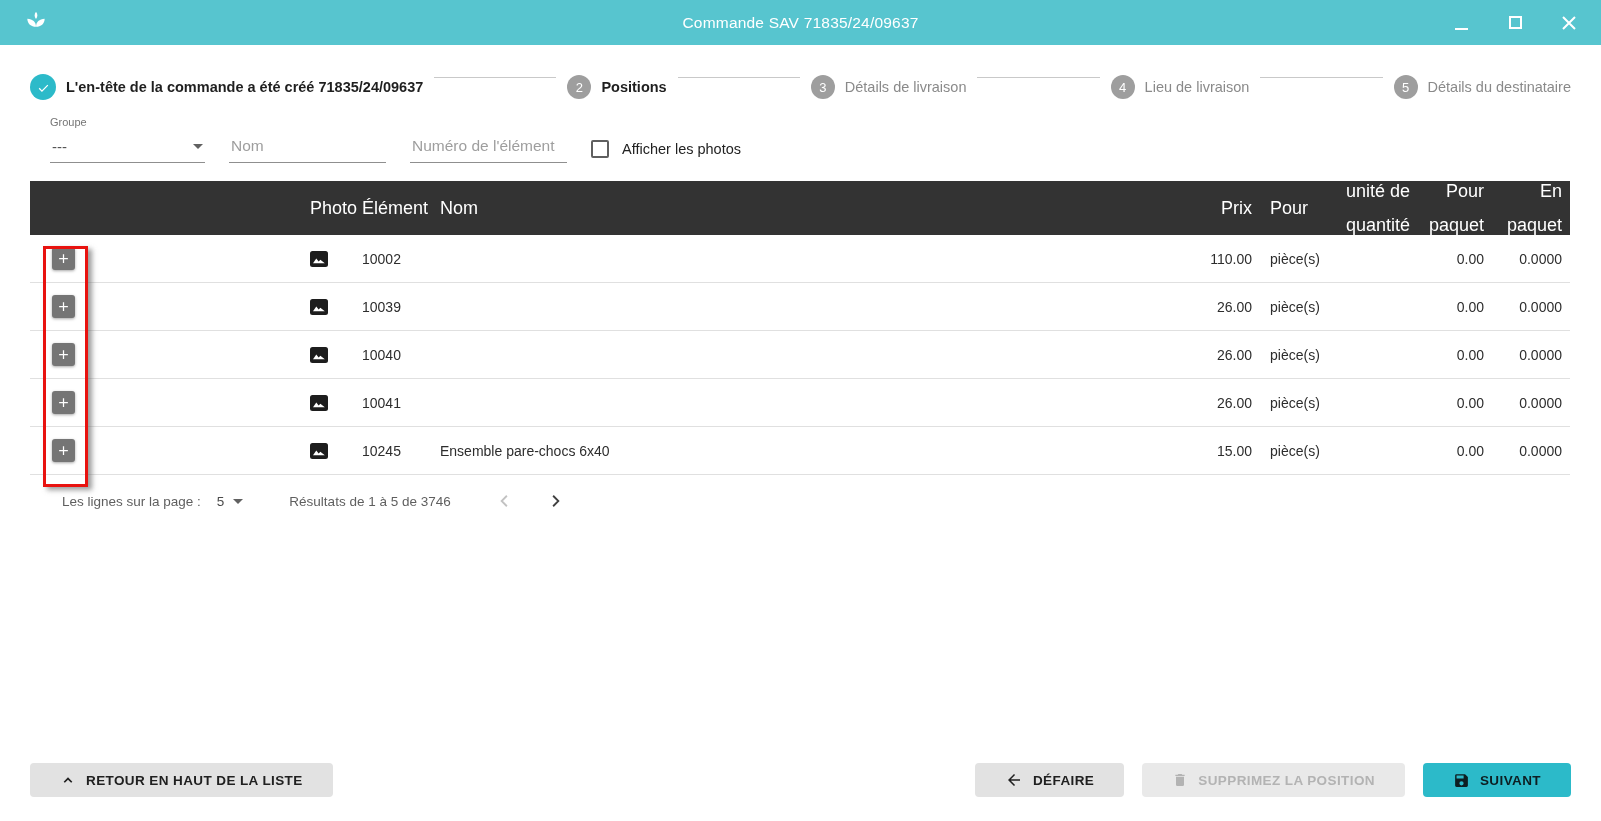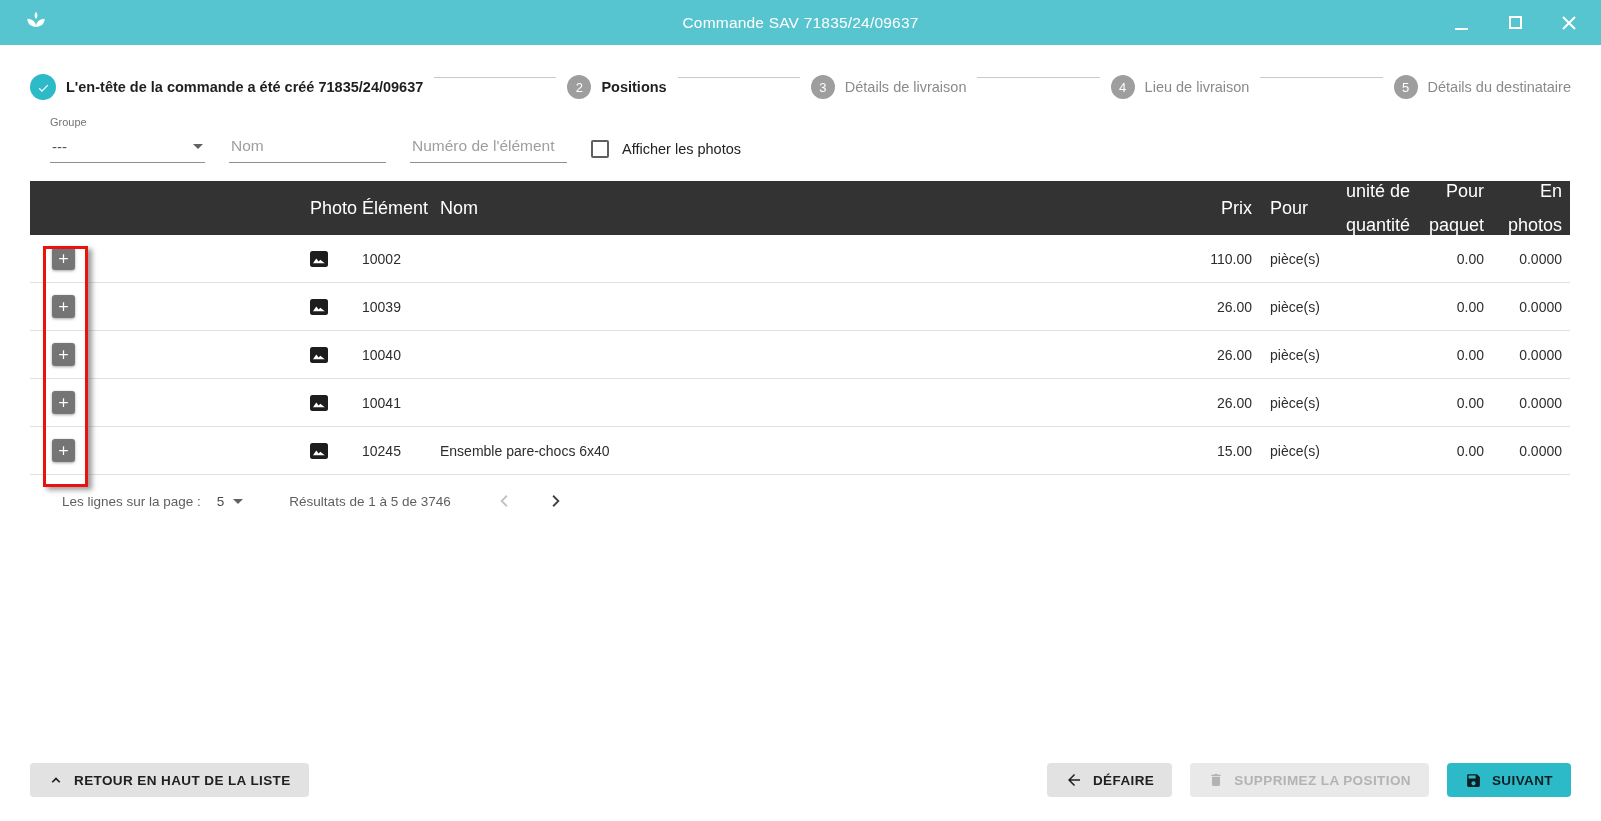--- a/index.html
+++ b/index.html
@@ -126,21 +126,21 @@
 
   
   .footer{
     position:absolute;left:30px;right:30px;bottom:24px;
     display:flex;align-items:center;
   }
   .btn{
     height:34px;border:none;border-radius:4px;display:flex;align-items:center;justify-content:center;
     gap:10px;font-family:"Liberation Sans",sans-serif;
     font-size:13.5px;font-weight:700;letter-spacing:.4px;color:#202020;
-    background:#e2e2e2;padding:0 18px;cursor:pointer;
+    background:#e2e2e2;padding:0 30px;cursor:pointer;
   }
   .btn.disabled{background:#e9e9e9;color:#b3b3b3;cursor:default;}
   .btn.primary{background:var(--accent-strong);color:#0d1f22;}
   .footer-right{margin-left:auto;display:flex;align-items:center;gap:18px;}
 </style>
 </head>
 <body>
 
 <div class="titlebar">
   <div class="logo">
@@ -216,21 +216,21 @@
 <div class="table">
   <div class="t-row t-head">
     <div class="c-add"></div>
     <div class="c-photo">Photo</div>
     <div class="c-elem">Élément</div>
     <div class="c-nom">Nom</div>
     <div class="c-prix">Prix</div>
     <div class="c-pour">Pour</div>
     <div class="c-unite">unité de quantité</div>
     <div class="c-ppaq">Pour paquet</div>
-    <div class="c-epaq">En photos</div>
+    <div class="c-epaq">En paquet</div>
   </div>
   <div>
   <div class="t-row t-body-row">
     <div class="c-add">
       <button class="add-btn">
         <svg width="15" height="15" viewBox="0 0 24 24">
               <path fill="#fff" d="M11 5h2v6h6v2h-6v6h-2v-6H5v-2h6z"></path>
             </svg>
       </button>
     </div>

